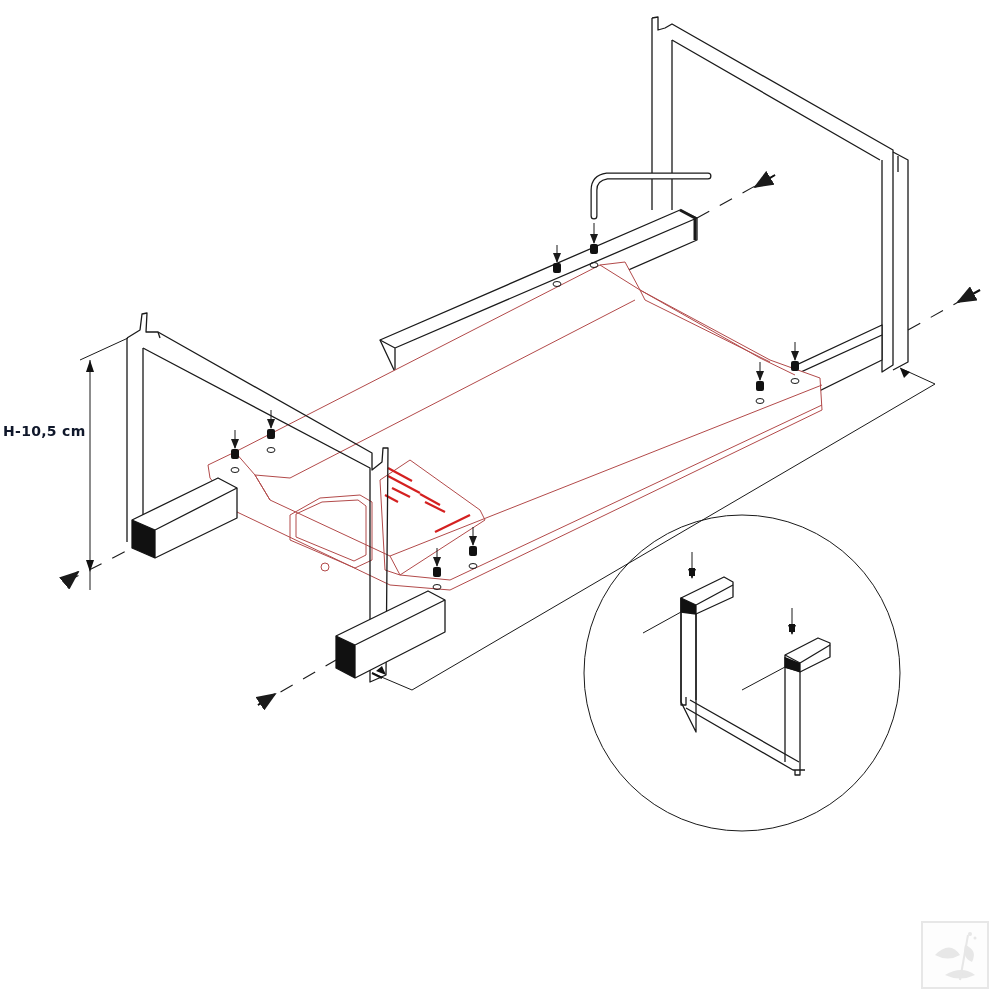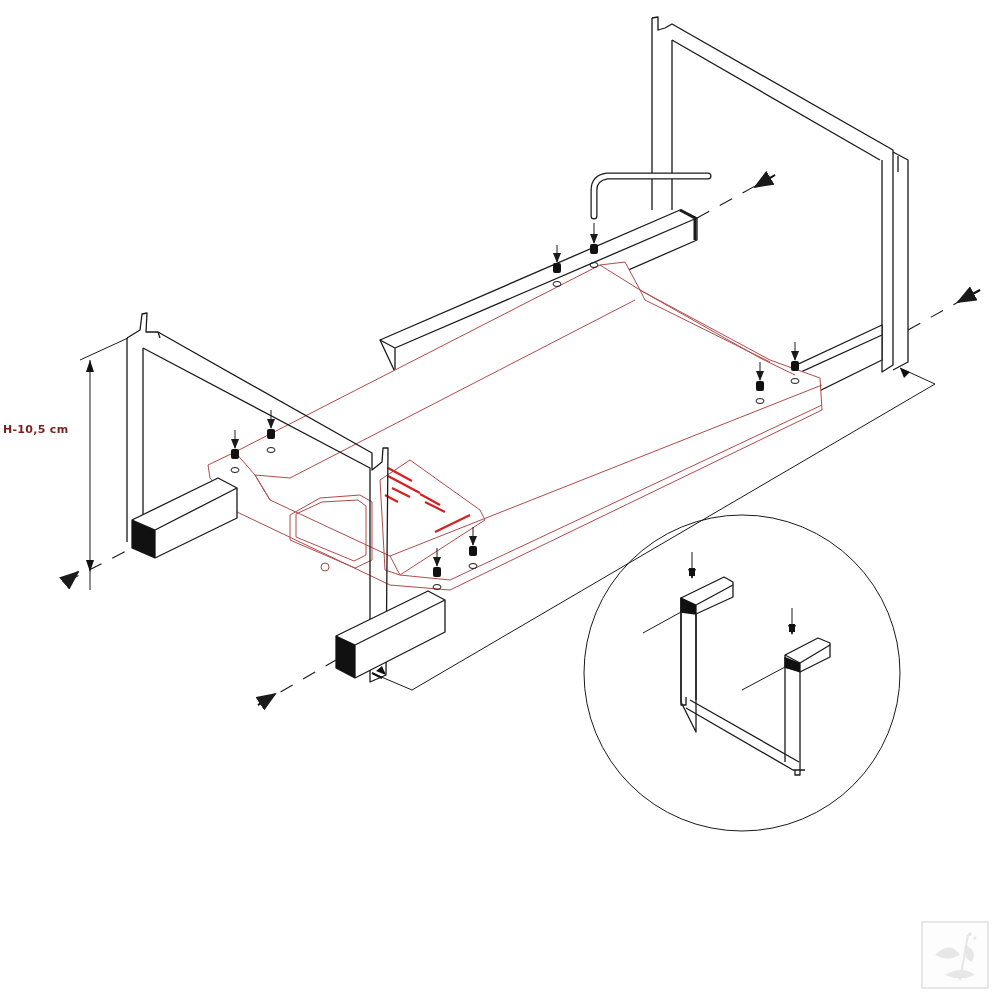--- a/index.html
+++ b/index.html
@@ -1,18 +1,18 @@
 <!DOCTYPE html>
 <html><head>
 <meta charset="utf-8">
 <style>
   html, body { margin:0; padding:0; background:#ffffff; }
   body { width:1000px; height:1000px; position:relative; overflow:hidden; font-family:"DejaVu Sans", sans-serif; }
   #diagram { position:absolute; left:0; top:0; width:1000px; height:1000px; }
-  .dim-label { position:absolute; left:3px; top:423px; font-family:"DejaVu Sans", sans-serif; font-weight:bold; font-size:11px; color:#7f1d1d; letter-spacing:0.3px; }
+  .dim-label { position:absolute; left:3px; top:423px; font-family:"DejaVu Sans", sans-serif; font-weight:bold; font-size:14px; color:#0f172a; letter-spacing:0.3px; }
   .blk { stroke:#1a1a1a; stroke-width:1.3; fill:none; stroke-linejoin:round; }
   .blkf { stroke:#1a1a1a; stroke-width:1.3; fill:#ffffff; stroke-linejoin:round; }
   .red { stroke:#b24a4a; stroke-width:1; fill:none; }
   .redf { stroke:#b24a4a; stroke-width:1; fill:#fff; }
   .dash { stroke:#1a1a1a; stroke-width:1.1; stroke-dasharray:14 12; fill:none; }
   .thin { stroke:#1a1a1a; stroke-width:1; fill:none; }
 </style>
 </head>
 <body>
 

